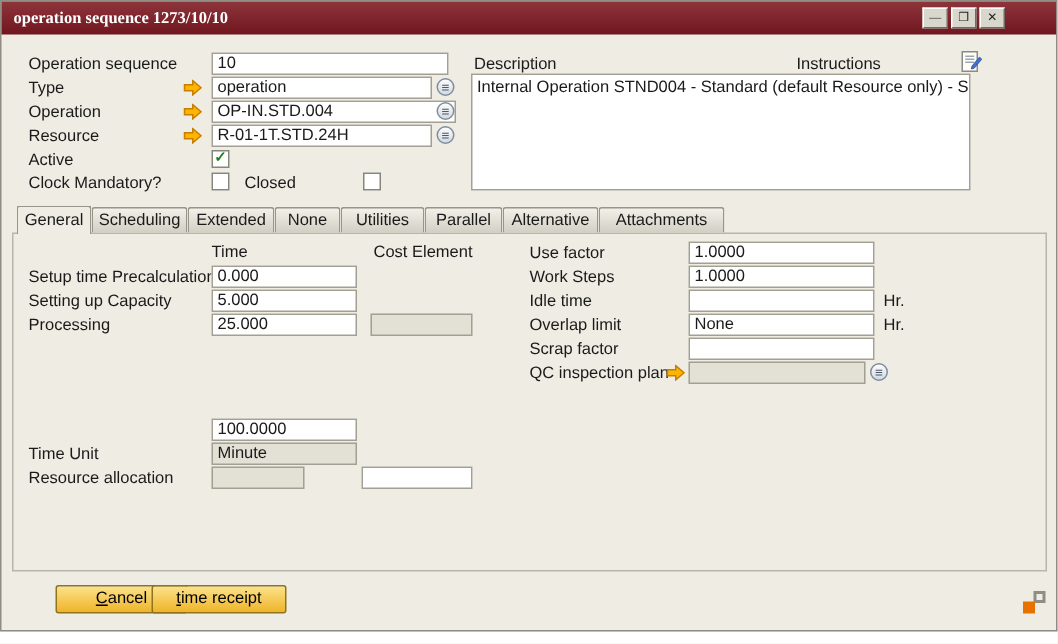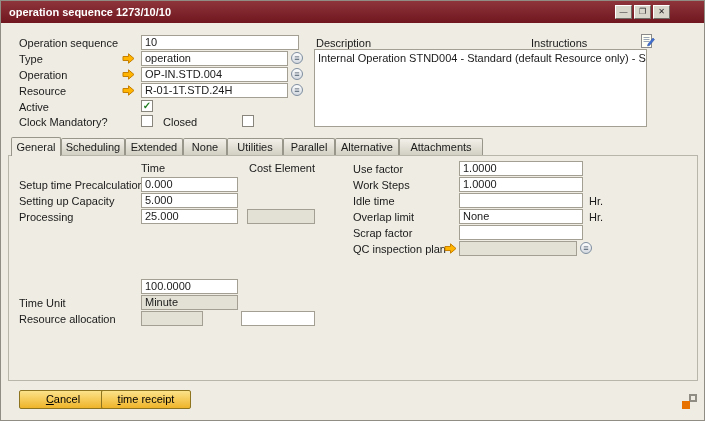--- a/index.html
+++ b/index.html
@@ -9,20 +9,21 @@
     font-family:"Liberation Sans", sans-serif; font-size:11px; color:#1a1a1a;
     overflow:hidden;
   }
   .window {
     position:absolute; left:0; top:0; width:705px; height:421px;
     border:1px solid #8f8d84; background:#eeece3;
   }
   .titlebar {
     position:absolute; left:0; top:0; right:0; height:22px;
     background:linear-gradient(#8e343b,#70161e);
+    font-family:Liberation Serif, serif;
   }
   .title {
     position:absolute; left:8px; top:0; line-height:22px;
     color:#ffffff; font-size:11px; font-weight:bold; white-space:nowrap;
   }
   .winbtns { position:absolute; top:4px; right:34px; display:flex; gap:2px; }
   .winbtn {
     width:17px; height:14px; background:#d9d6cc;
     border:1px solid; border-color:#ffffff #6f6d66 #6f6d66 #ffffff;
     font-size:8px; line-height:12px; text-align:center; color:#222; cursor:default;
@@ -104,21 +105,21 @@
   </span>
   <div class="fld" style="left:140px;top:50px;width:147px">operation</div>
   <span class="combo-icon" style="left:290px;top:51px"></span>
 
   <div class="lbl" style="left:18px;top:67px">Operation</div>
   <span class="arrow-icon" style="left:121px;top:68px">
     <svg width="13" height="11" viewBox="0 0 13 11">
         <path d="M1 3.5 H6.5 V0.8 L12 5.5 L6.5 10.2 V7.5 H1 Z" fill="#ffb400" stroke="#c77f00" stroke-width="1"></path>
       </svg>
   </span>
-  <div class="fld" style="left:140px;top:66px;width:147px">OP-IN.STD.004</div>
+  <div class="fld" style="left:140px;top:66px;width:163px">OP-IN.STD.004</div>
   <span class="combo-icon" style="left:290px;top:67px"></span>
 
   <div class="lbl" style="left:18px;top:83px">Resource</div>
   <span class="arrow-icon" style="left:121px;top:84px">
     <svg width="13" height="11" viewBox="0 0 13 11">
         <path d="M1 3.5 H6.5 V0.8 L12 5.5 L6.5 10.2 V7.5 H1 Z" fill="#ffb400" stroke="#c77f00" stroke-width="1"></path>
       </svg>
   </span>
   <div class="fld" style="left:140px;top:82px;width:147px">R-01-1T.STD.24H</div>
   <span class="combo-icon" style="left:290px;top:83px"></span>
@@ -198,21 +199,21 @@
 
   <div class="fld num" style="left:140px;top:278px;width:97px">100.0000</div>
 
   <div class="lbl" style="left:18px;top:295px">Time Unit</div>
   <div class="fld dis" style="left:140px;top:294px;width:97px">Minute</div>
 
   <div class="lbl" style="left:18px;top:311px">Resource allocation</div>
   <div class="fld dis" style="left:140px;top:310px;width:62px"></div>
   <div class="fld" style="left:240px;top:310px;width:74px"></div>
 
-  <div class="btn" style="left:18px;top:389px;width:88px">
+  <div class="btn" style="left:36px;top:389px;width:88px">
     <span class="mn">C</span><span>ancel</span>
   </div>
   <div class="btn" style="left:100px;top:389px;width:90px">
     <span class="mn">t</span><span>ime receipt</span>
   </div>
 
   <div class="formicon" style="left:681px;top:393px">
     <span class="sq-gray"></span>
     <span class="sq-orange"></span>
   </div>

